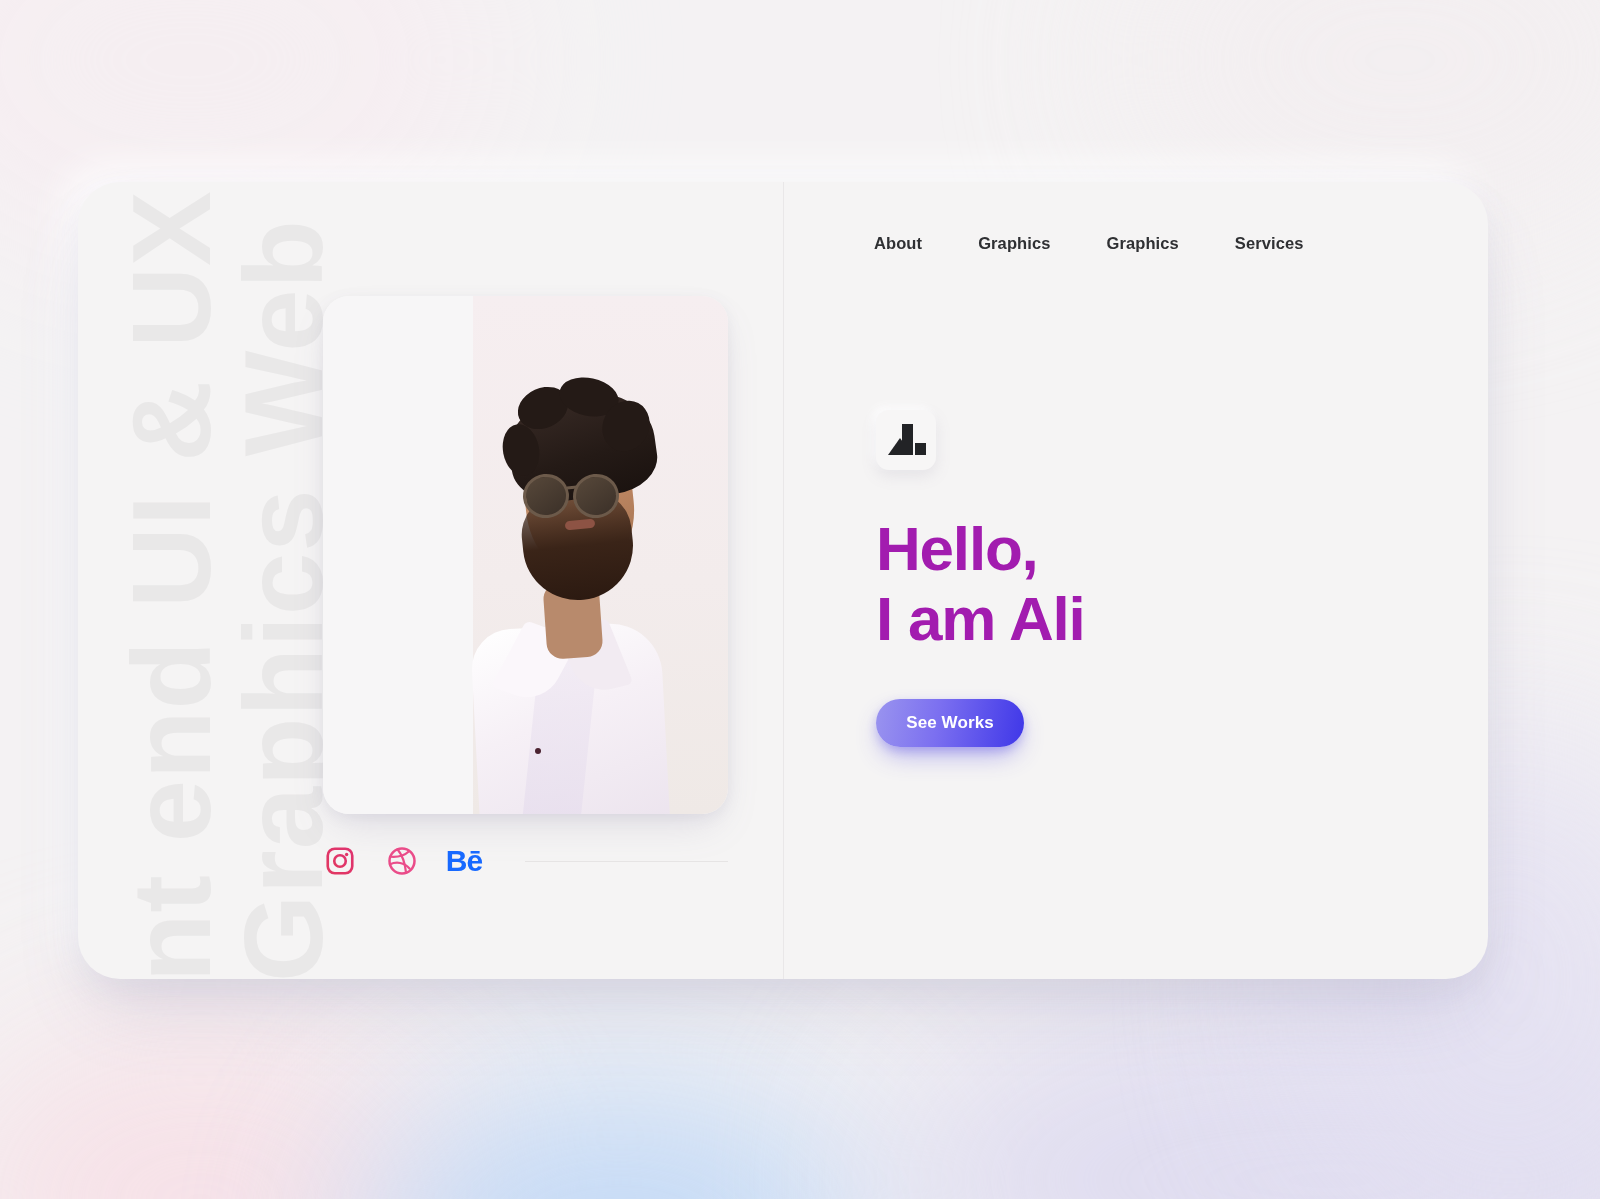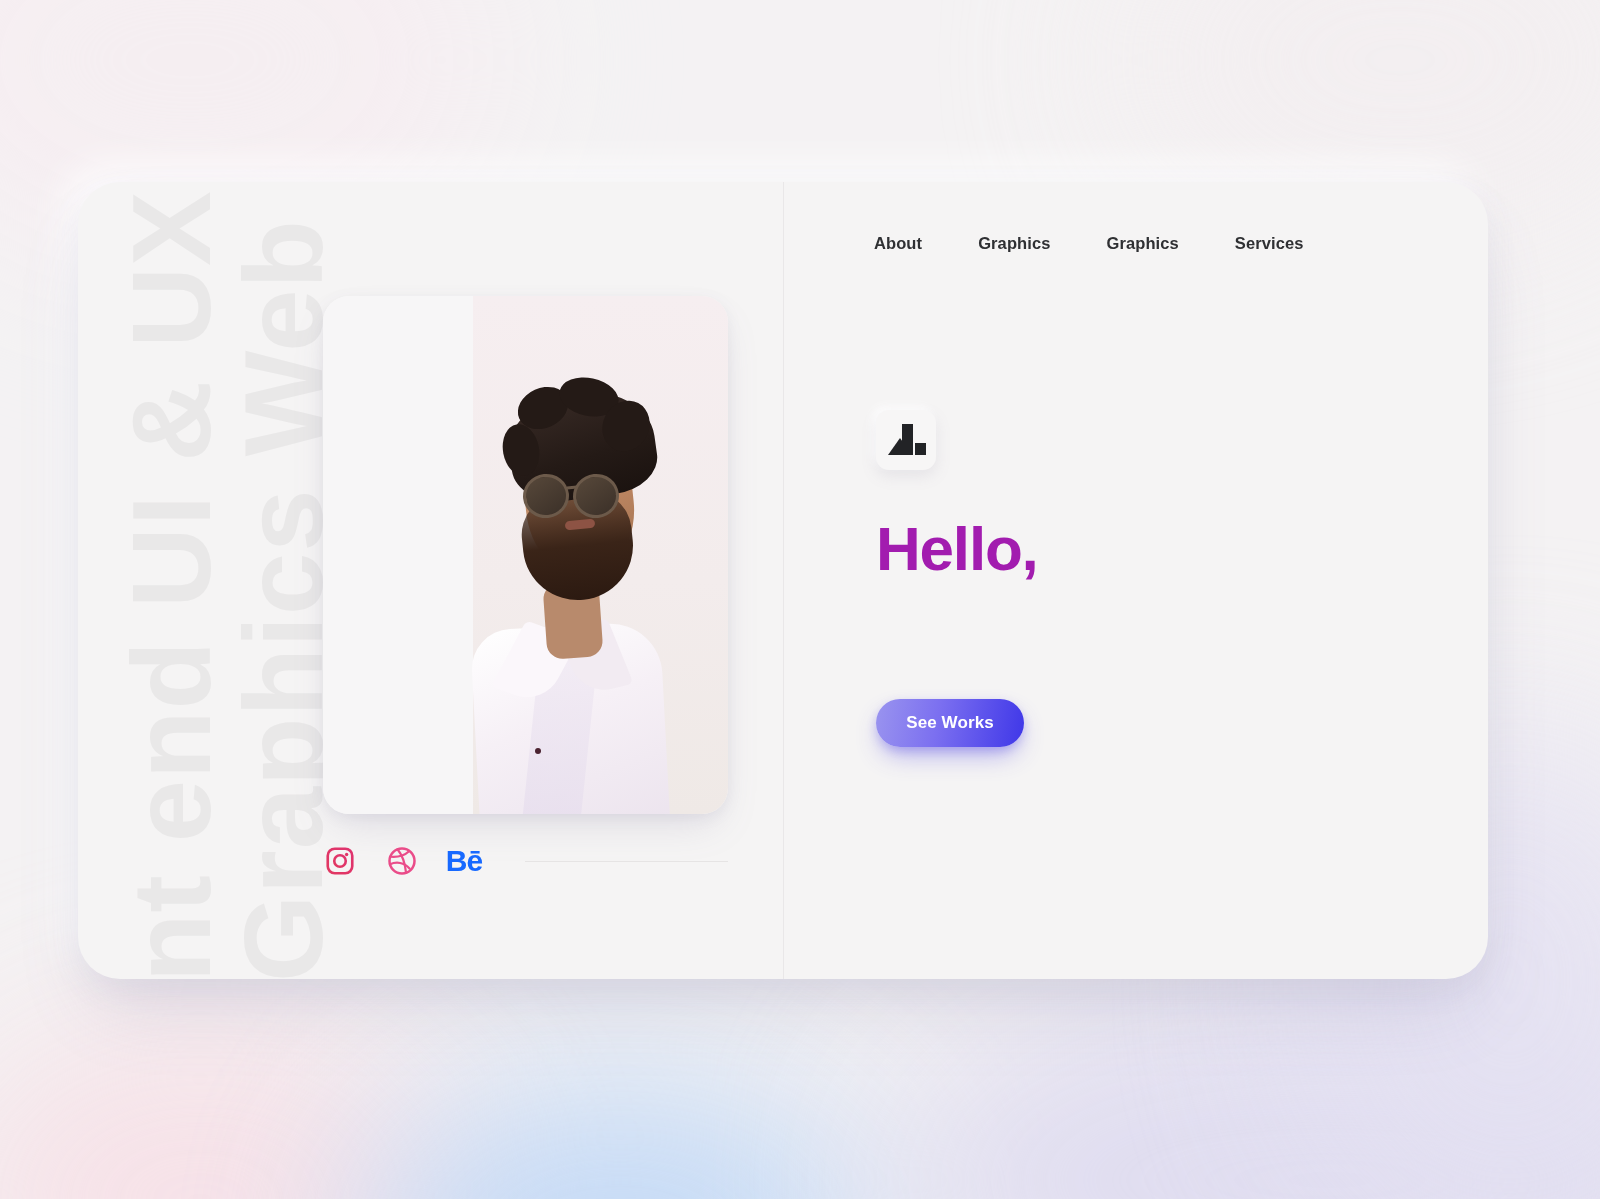--- a/index.html
+++ b/index.html
@@ -424,19 +424,20 @@
     <div id="brand-logo">
       <div class="logo-shapes">
         <div class="logo-tri"></div>
         <div class="logo-bar"></div>
         <div class="logo-sq"></div>
       </div>
     </div>
 
     <h1 id="hero-heading">
       <span>Hello,</span><br>
+      <span>I am Ali</span>
     </h1>
 
     <button id="see-works-button">See Works</button>
 
   </div>
 
 </div>
 
 </body></html>

